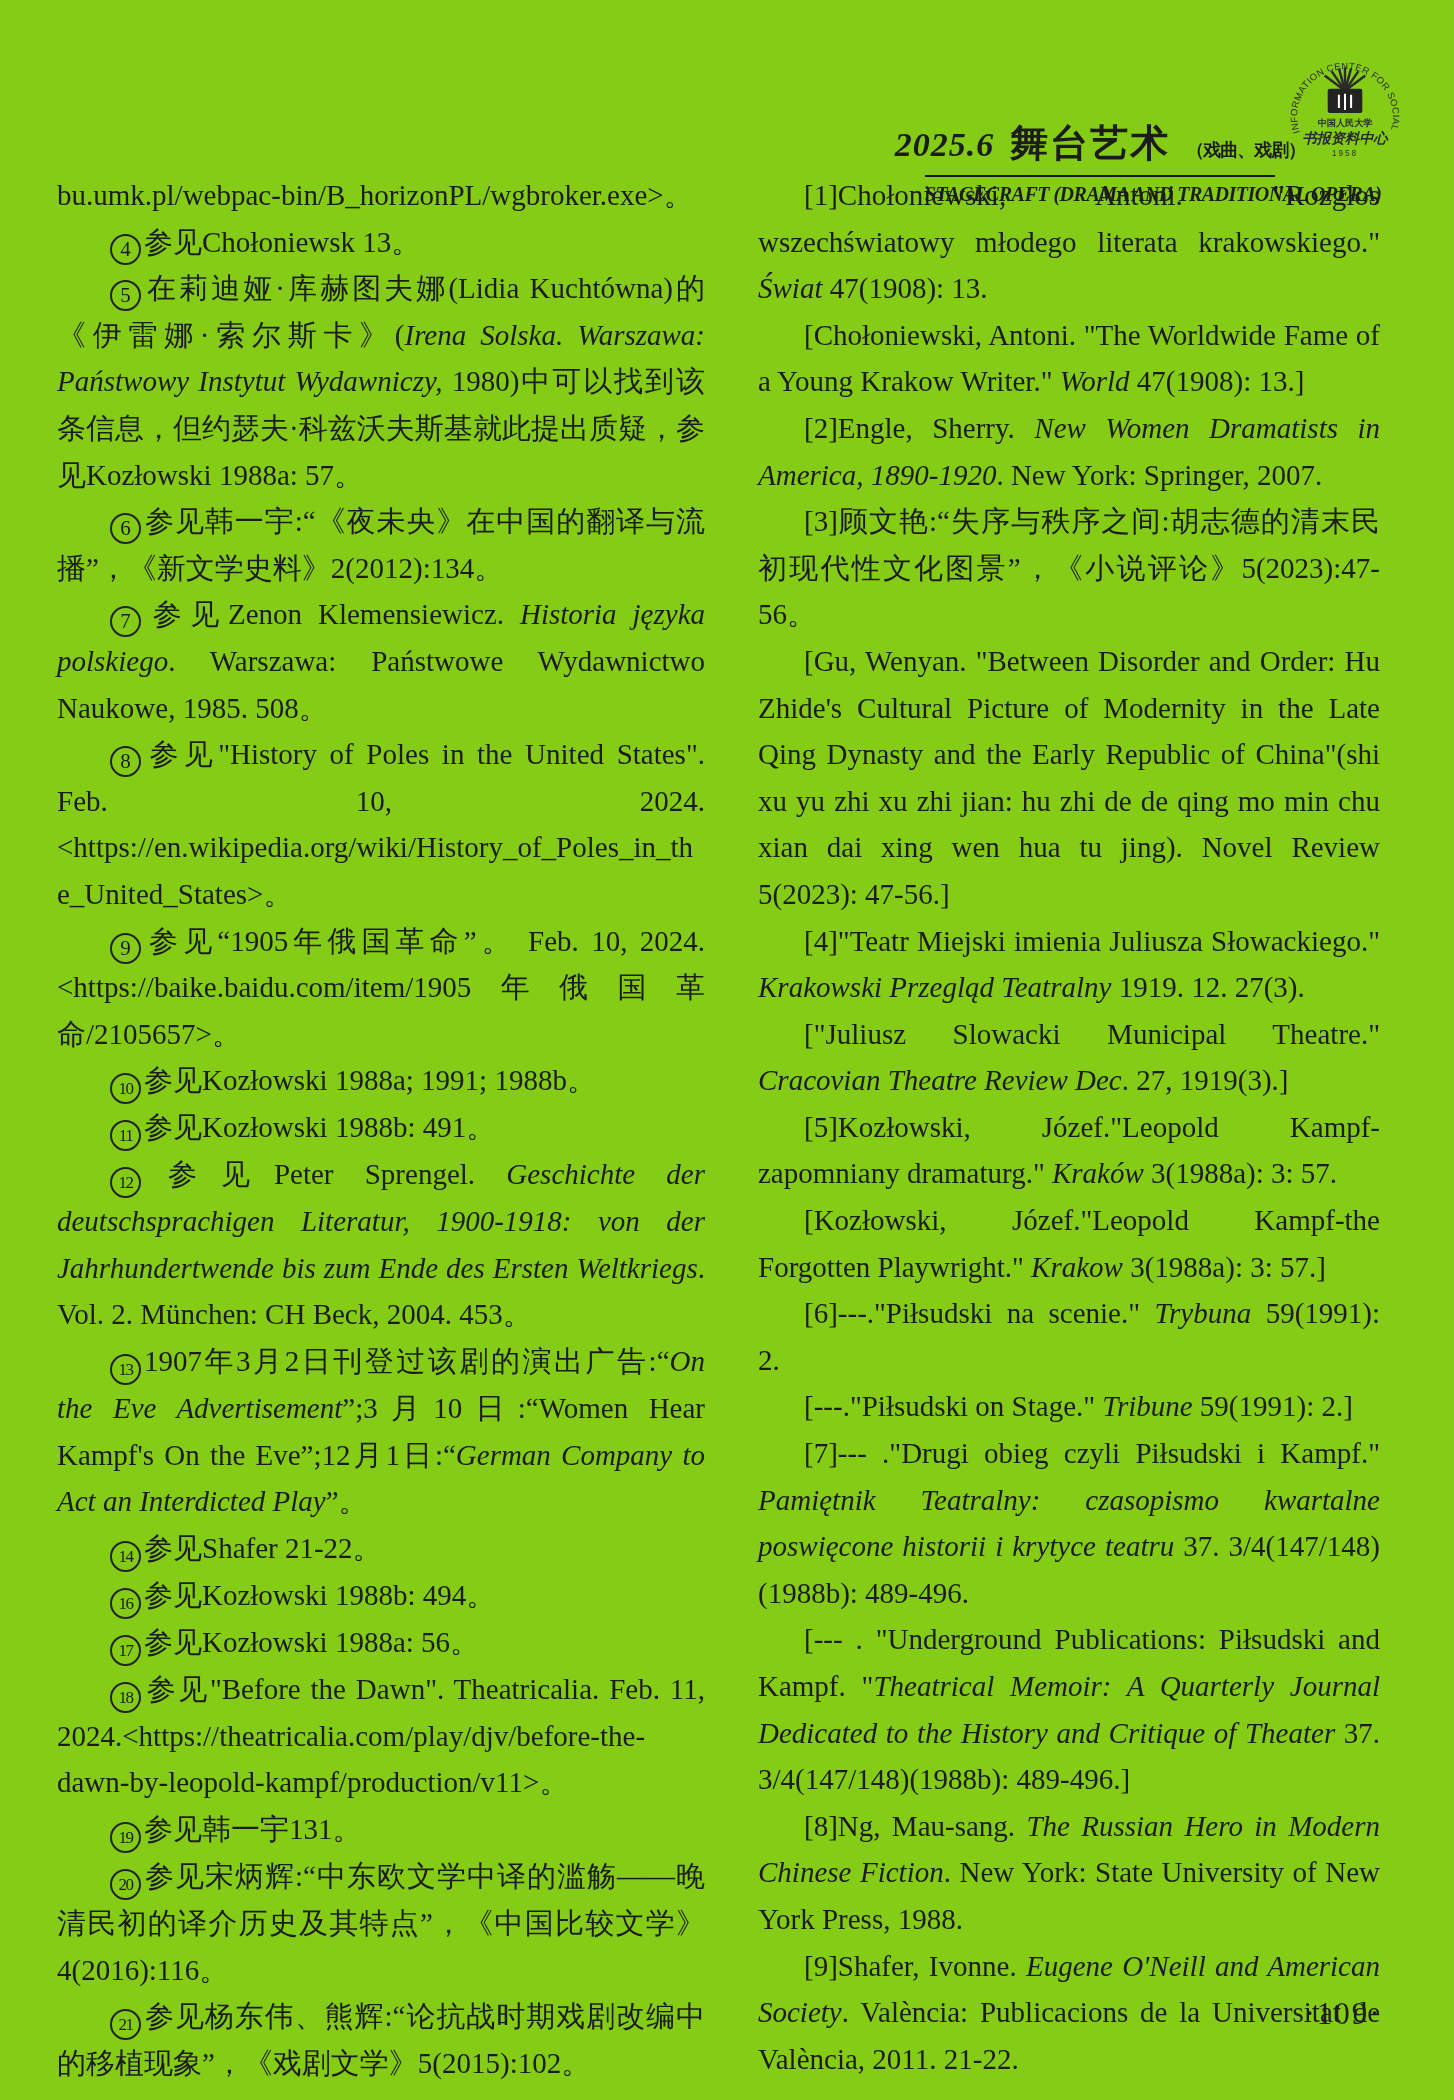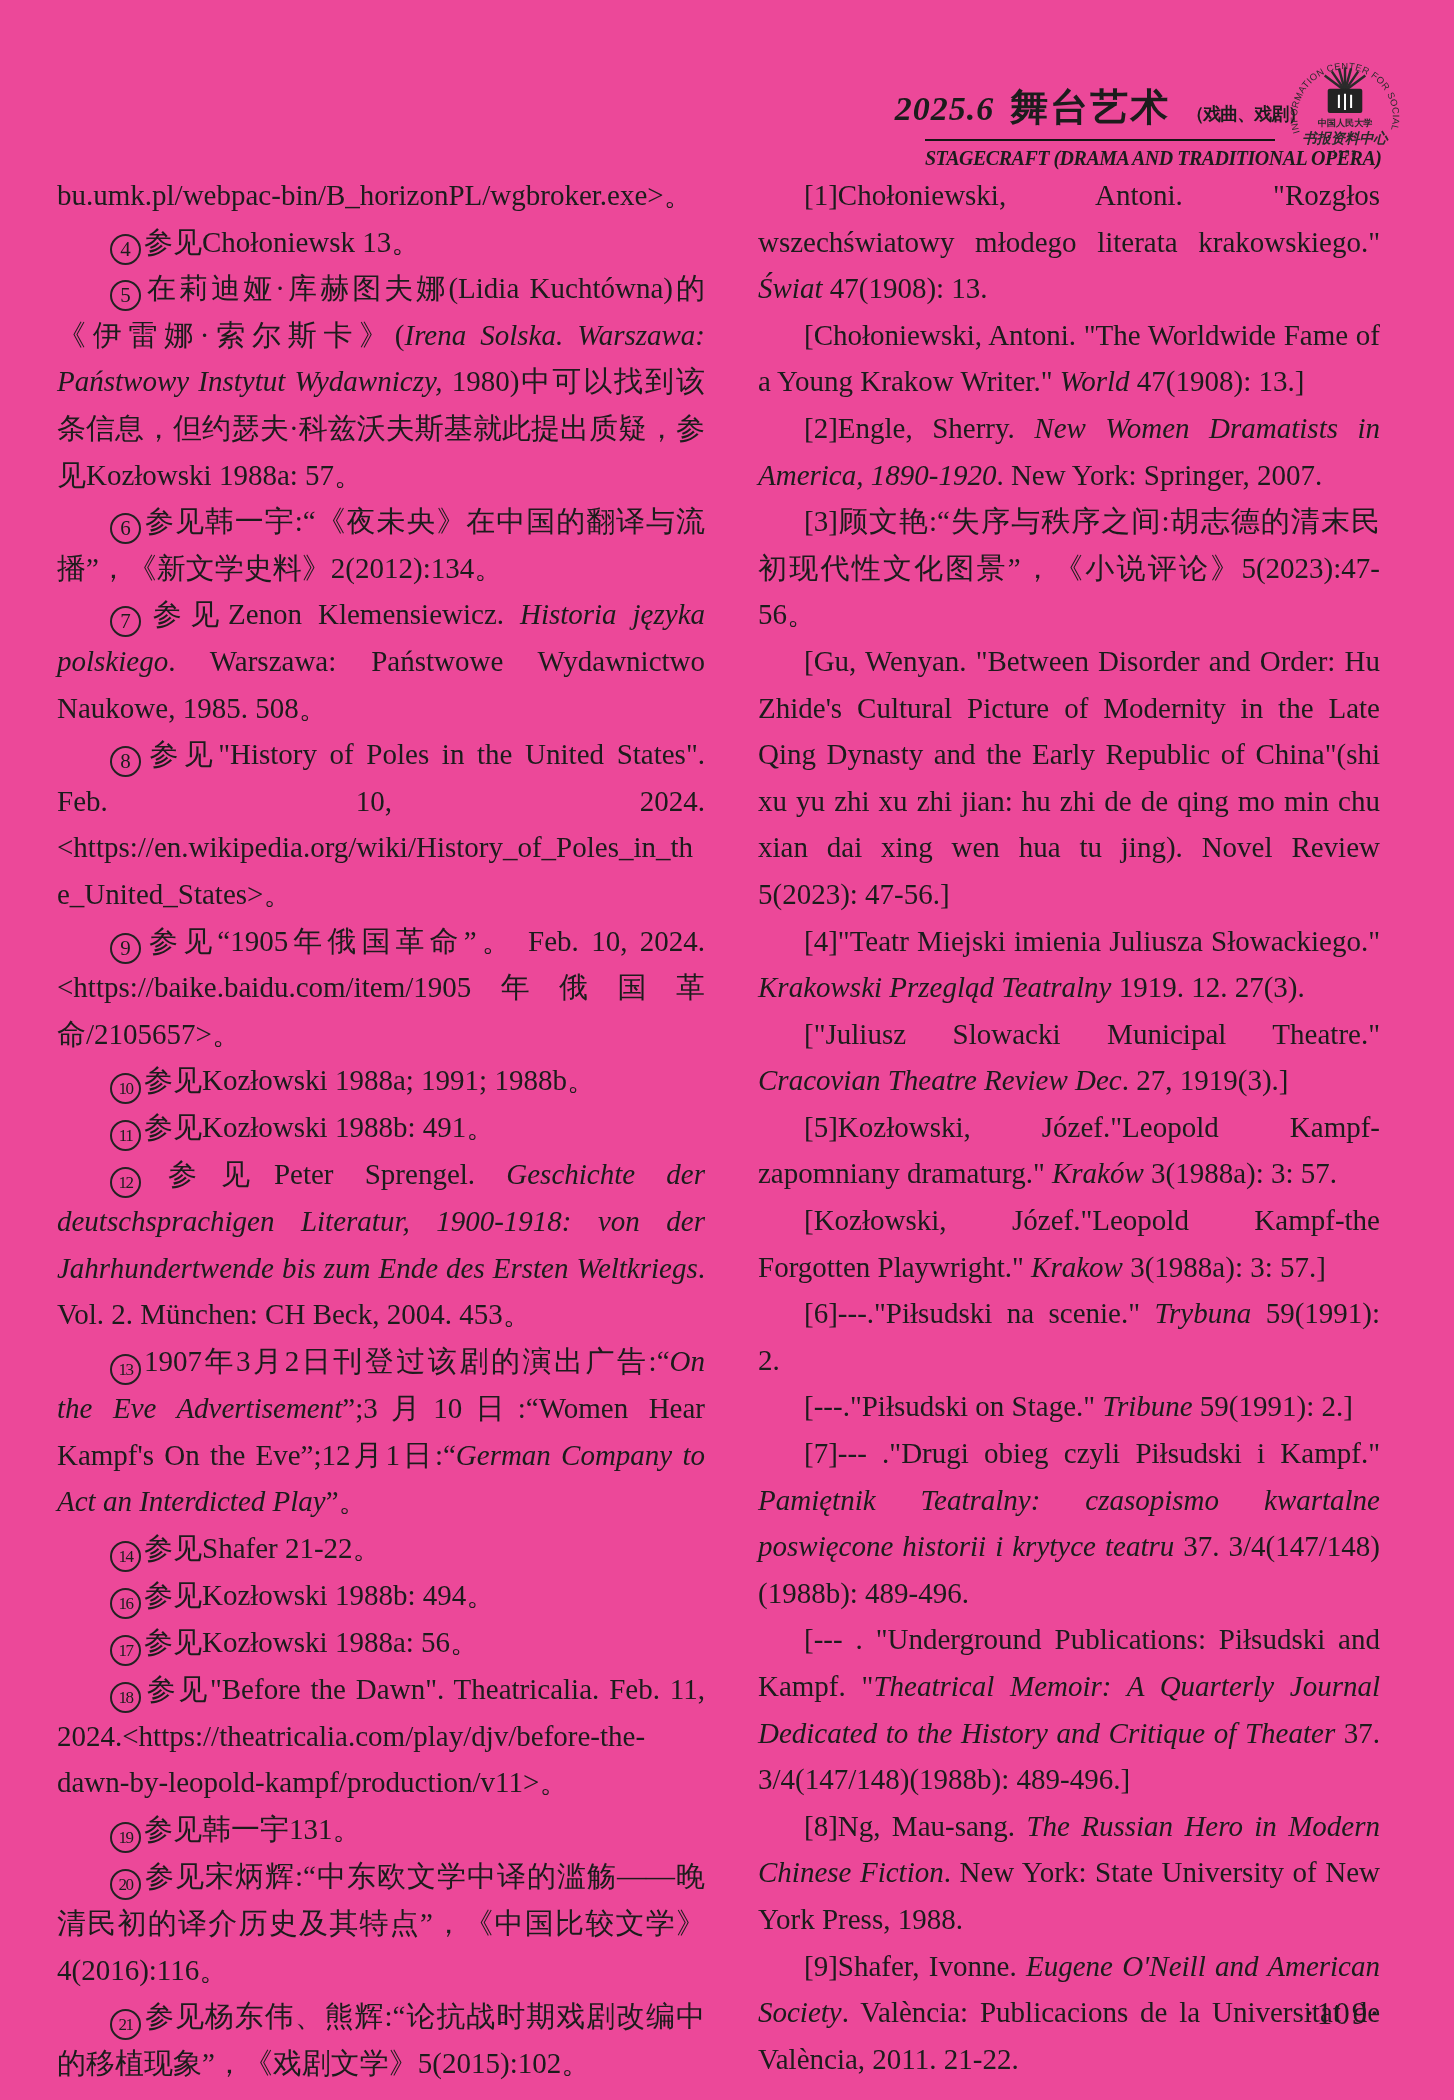--- a/index.html
+++ b/index.html
@@ -1,28 +1,28 @@
 <!DOCTYPE html>
 <html><head>
 <meta charset="utf-8">
 <style>
   html,body{margin:0;padding:0;background:#e8e8e8;}
   .page{
-    position:relative;width:1454px;height:2100px;background:#ec4899;
+    position:relative;width:1454px;height:2100px;background:#84cc16;
     font-family:"Liberation Serif","DejaVu Serif",serif;color:#1c1c1c;
     overflow:hidden;
   }
   
   .header-block{position:absolute;top:82px;left:925px;width:350px;text-align:center;}
   .header-title-row{
     display:flex;align-items:baseline;justify-content:center;gap:16px;
     border-bottom:2.5px solid #161616;padding-bottom:6px;white-space:nowrap;
   }
   .issue{font-size:34px;font-weight:bold;font-style:italic;letter-spacing:1px;}
-  .title-cn{font-size:38px;font-weight:bold;font-family:"Liberation Sans","DejaVu Sans",sans-serif;letter-spacing:2px;}
+  .title-cn{font-size:38px;font-weight:bold;font-family:"Liberation Sans","DejaVu Sans",sans-serif;letter-spacing:2px;margin-top:36px;}
   .title-cn-paren{font-size:18px;font-weight:bold;letter-spacing:-1px;}
   .title-en{margin-top:6px;font-size:20px;font-weight:bold;font-style:italic;letter-spacing:-0.5px;white-space:nowrap;}
   .logo{position:absolute;top:48px;left:1284px;width:122px;height:122px;}
   .logo text{fill:#2b2b2b;font-family:"Liberation Sans","DejaVu Sans",sans-serif;}
   
   .col{position:absolute;top:172px;font-size:29px;line-height:46.6px;}
   #left-col{left:57px;width:648px;}
   #right-col{left:758px;width:622px;}
   .para{margin:0;text-align:justify;overflow-wrap:anywhere;hyphens:none;}
   #left-col .para.indent{text-indent:53px;}

